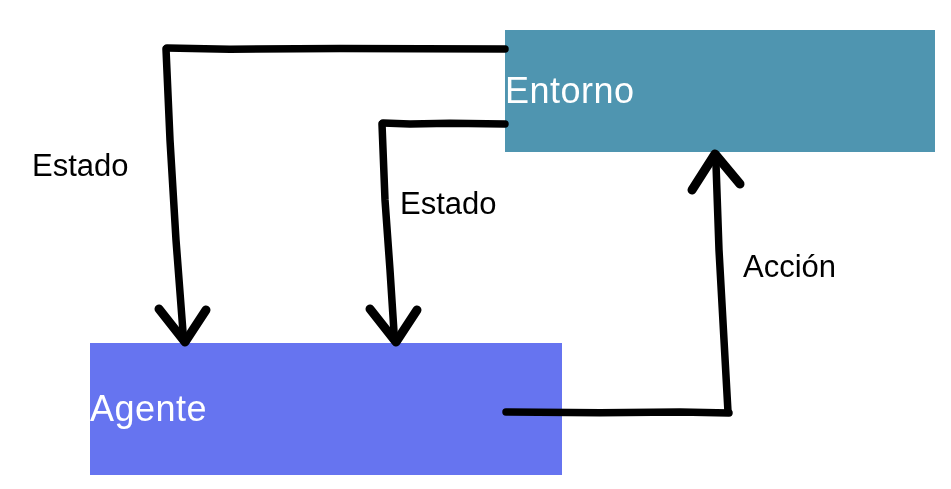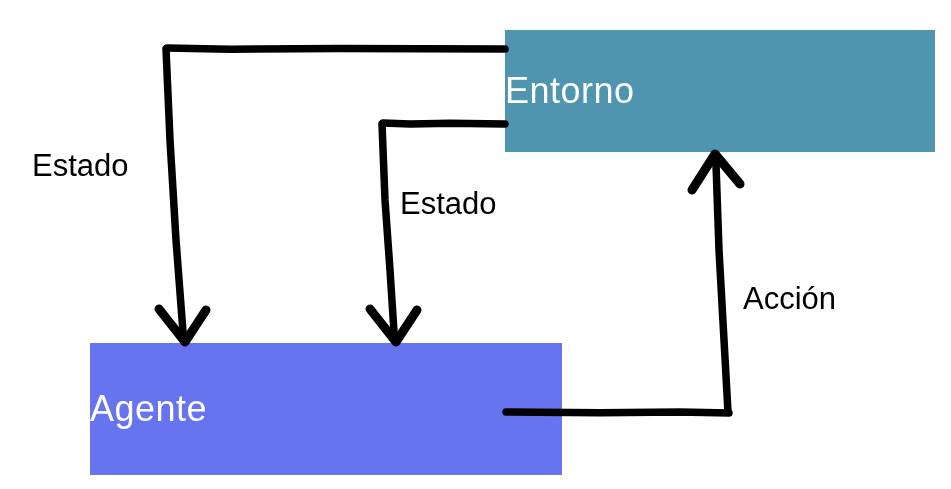--- a/index.html
+++ b/index.html
@@ -60,21 +60,20 @@
     left: 32px;
     top: 150px;
   }
   #label-estado {
     left: 400px;
     top: 188px;
   }
   #label-accion {
     left: 743px;
     top: 251px;
-    margin-top: 32px;
   }
   #arrow-layer {
     position: absolute;
     left: 0;
     top: 0;
     width: 951px;
     height: 489px;
     pointer-events: none;
   }
 </style>

